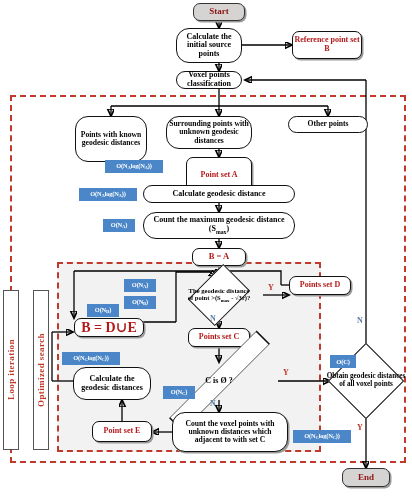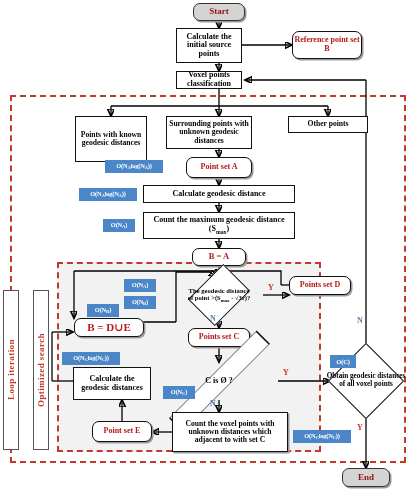--- a/index.html
+++ b/index.html
@@ -14,20 +14,21 @@
 
   
   .node {
     position: absolute;
     display: flex; align-items: center; justify-content: center;
     text-align: center;
     font-weight: bold;
     line-height: 1.08;
     background: #ffffff;
     z-index: 6;
+    border-radius: 13px;
   }
   .rect {
     border: 1.3px solid #111;
     color: #000;
   }
   .rect.shadow { box-shadow: 1.5px 1.5px 0 #9a9a9a; }
   .round {
     border: 1.3px solid #111;
     border-radius: 7px;
     color: #b41919;
@@ -185,21 +186,21 @@
   <div class="node round" style="left:292px; top:31px; width:70px; height:28px; font-size:8px;">Reference point set B</div>
 
   <div class="node rect" style="left:176px; top:71px; width:66px; height:18px; font-size:8px; padding:1px;">Voxel points classification</div>
 
   <div class="node rect" style="left:75px; top:116px; width:72px; height:46px; font-size:7.6px; padding:1px;">Points with known geodesic distances</div>
 
   <div class="node rect" style="left:166px; top:116px; width:86px; height:33px; font-size:7.6px; padding:1px;">Surrounding points with unknown geodesic distances</div>
 
   <div class="node rect" style="left:288px; top:116px; width:80px; height:17px; font-size:7.6px; padding:1px;">Other points</div>
 
-  <div class="node round" style="left:186px; top:157px; width:66px; height:21px; font-size:8px;">Point set A</div>
+  <div class="node round" style="left:186px; top:157px; width:66px; height:36px; font-size:8px;">Point set A</div>
 
   <div class="node rect" style="left:143px; top:185px; width:152px; height:18px; font-size:8px; padding:7px;">Calculate geodesic distance</div>
 
   <div class="node rect" style="left:143px; top:212px; width:152px; height:27px; font-size:8px; padding:1px;">
     <span>
       <span>Count the maximum geodesic distance (S</span><sub style="font-size:0.72em;">max</sub><span>)</span>
     </span>
   </div>
 
   <div class="node round" style="left:192px; top:248px; width:54px; height:18px; font-size:8.5px;">B = A</div>
@@ -211,21 +212,21 @@
         <span>The geodesic distance</span><br>
         <span>of point &gt;(S</span><sub style="font-size:0.72em;">max</sub><span> - √3r)?</span>
       </div>
     </div>
   </div>
 
   <div class="node round" style="left:289px; top:276px; width:62px; height:19px; font-size:8px;">Points set D</div>
 
   <div class="node round" style="left:188px; top:328px; width:62px; height:19px; font-size:8px;">Points set C</div>
 
-  <div class="node round" style="left:74px; top:318px; width:70px; height:19px; font-size:11px;">B = D∪E</div>
+  <div class="node round" style="left:74px; top:318px; width:70px; height:19px; font-size:14px;">B = D∪E</div>
 
   <div class="node rect" style="left:73px; top:367px; width:78px; height:33px; font-size:8px; padding:1px;">Calculate the geodesic distances</div>
 
   <div class="diamond" style="left:160px; top:362px; width:118px; height:38px;">
     <div class="dshape" style="left:40px; top:-21px; width:39px; height:80px; transform:rotate(45deg) scaleX(0.48) scaleY(1.55); transform-origin:center;"></div>
     <div class="dtext" style="font-size:8px;">C is Ø ?</div>
   </div>
 
   <div class="node rect shadow" style="left:172px; top:412px; width:116px; height:40px; font-size:7.6px; padding:1px;">Count the voxel points with unknown distances which adjacent to with set C</div>
 

